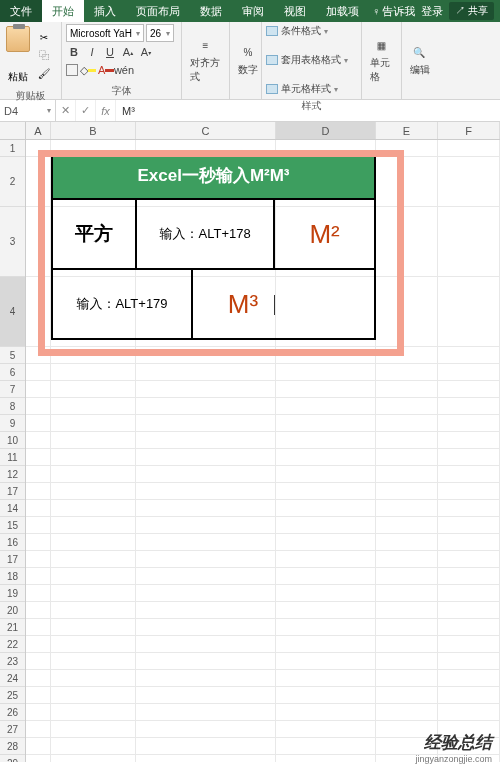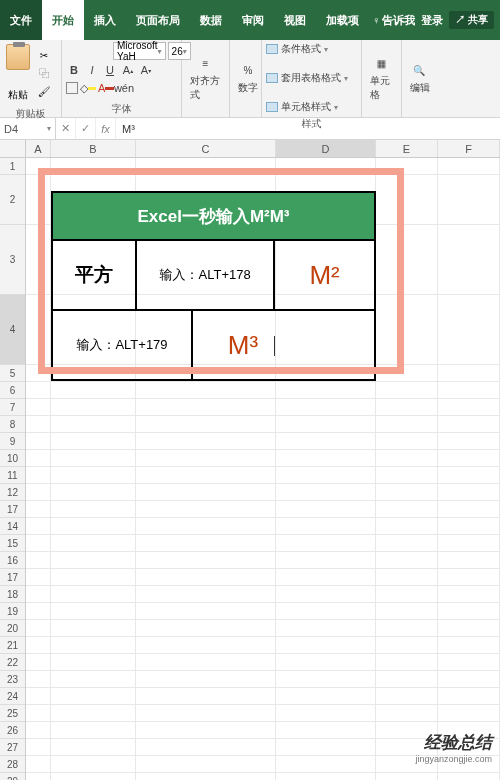--- a/index.html
+++ b/index.html
@@ -1,40 +1,40 @@
 <!DOCTYPE html>
 <html><head>
 <meta charset="utf-8">
 <style>
 * { margin: 0; padding: 0; box-sizing: border-box; font-family: "Microsoft YaHei", sans-serif; }
 body { width: 500px; height: 782px; background: #fff; overflow: hidden; position: relative; }
 
 
-.titlebar { height: 40px; background: #2a6b3f; display: flex; color: #fff; font-size: 11px; font-weight: bold; }
+.titlebar { height: 22px; background: #2a6b3f; display: flex; color: #fff; font-size: 11px; }
 .titlebar .tab { padding: 0 10px; height: 100%; display: flex; align-items: center; cursor: pointer; }
 .titlebar .tab.file { background: #1d5030; }
 .titlebar .tab.active { background: #fff; color: #2a6b3f; }
 .titlebar .right { margin-left: auto; display: flex; align-items: center; gap: 6px; padding-right: 6px; }
 .titlebar .share { background: #1d5030; padding: 2px 6px; border-radius: 2px; font-size: 10px; }
 
 
 .ribbon { height: 78px; background: #f3f3f3; border-bottom: 1px solid #d4d4d4; display: flex; font-size: 10px; }
 .ribbon-group { border-right: 1px solid #d4d4d4; display: flex; flex-direction: column; }
 .ribbon-group .group-content { flex: 1; display: flex; align-items: center; padding: 2px 4px; gap: 3px; }
 .ribbon-group .group-label { text-align: center; font-size: 10px; color: #5a5a5a; padding: 1px 0; }
 
 .clipboard-big { display: flex; flex-direction: column; align-items: center; gap: 18px; padding: 2px; }
 .clipboard-icon { width: 24px; height: 26px; background: linear-gradient(#f9d9a8, #e8b878); border: 1px solid #c89858; border-radius: 2px; position: relative; }
 .clipboard-icon::before { content: ""; position: absolute; top: -3px; left: 6px; width: 12px; height: 5px; background: #888; border-radius: 1px; }
 .clipboard-small { display: flex; flex-direction: column; gap: 2px; }
 .small-btn { width: 18px; height: 16px; display: flex; align-items: center; justify-content: center; }
 
 .font-group .group-content { flex-direction: column; align-items: stretch; gap: 2px; }
 .font-row { display: flex; gap: 2px; align-items: center; }
-.font-name { width: 78px; height: 18px; border: 1px solid #bbb; background: #fff; font-size: 10px; padding: 0 3px; display: flex; align-items: center; justify-content: space-between; margin-left: 47px; }
+.font-name { width: 78px; height: 18px; border: 1px solid #bbb; background: #fff; font-size: 10px; padding: 0 3px; display: flex; align-items: center; justify-content: space-between; }
 .font-size { width: 28px; height: 18px; border: 1px solid #bbb; background: #fff; font-size: 10px; padding: 0 3px; display: flex; align-items: center; justify-content: space-between; }
 .btn-icon { width: 16px; height: 16px; display: flex; align-items: center; justify-content: center; font-size: 11px; color: #444; }
 .btn-bold { font-weight: bold; }
 .btn-italic { font-style: italic; }
 .btn-underline { text-decoration: underline; }
 .color-swatch { width: 14px; height: 3px; }
 
 .vert-btn { display: flex; flex-direction: column; align-items: center; gap: 1px; padding: 2px 4px; font-size: 10px; color: #444; }
 .vert-btn .vb-icon { width: 20px; height: 20px; display: flex; align-items: center; justify-content: center; }
 
@@ -71,21 +71,21 @@
 .row-head.sel { background: #d8d8d8; }
 
 .cells { flex: 1; position: relative; }
 .cell-row { display: flex; height: 17px; border-bottom: 1px solid #e8e8e8; }
 .cell-row.tall2 { height: 50px; }
 .cell-row.tall3 { height: 70px; }
 .cell-row.tall4 { height: 70px; }
 .cell { border-right: 1px solid #e8e8e8; }
 
 
-.content-table { position: absolute; top: 33px; left: 25px; width: 325px; }
+.content-table { position: absolute; top: 10px; left: 25px; width: 325px; }
 .ct-title { height: 50px; background: #3d9e5f; color: #fff; display: flex; align-items: center; justify-content: center; font-size: 17px; font-weight: bold; border: 2px solid #000; }
 .ct-row { height: 70px; display: flex; border-left: 2px solid #000; border-right: 2px solid #000; border-bottom: 2px solid #000; }
 .ct-cell { display: flex; align-items: center; justify-content: center; }
 .ct-label { width: 85px; border-right: 2px solid #000; font-size: 19px; font-weight: bold; }
 .ct-input { width: 140px; border-right: 2px solid #000; font-size: 13px; }
 .ct-result { width: 100px; color: #c2410c; font-size: 26px; font-weight: normal; position: relative; }
 
 
 .highlight-frame { position: absolute; top: 10px; left: 12px; width: 366px; height: 206px; border: 7px solid #f4a18f; pointer-events: none; z-index: 5; }
 

